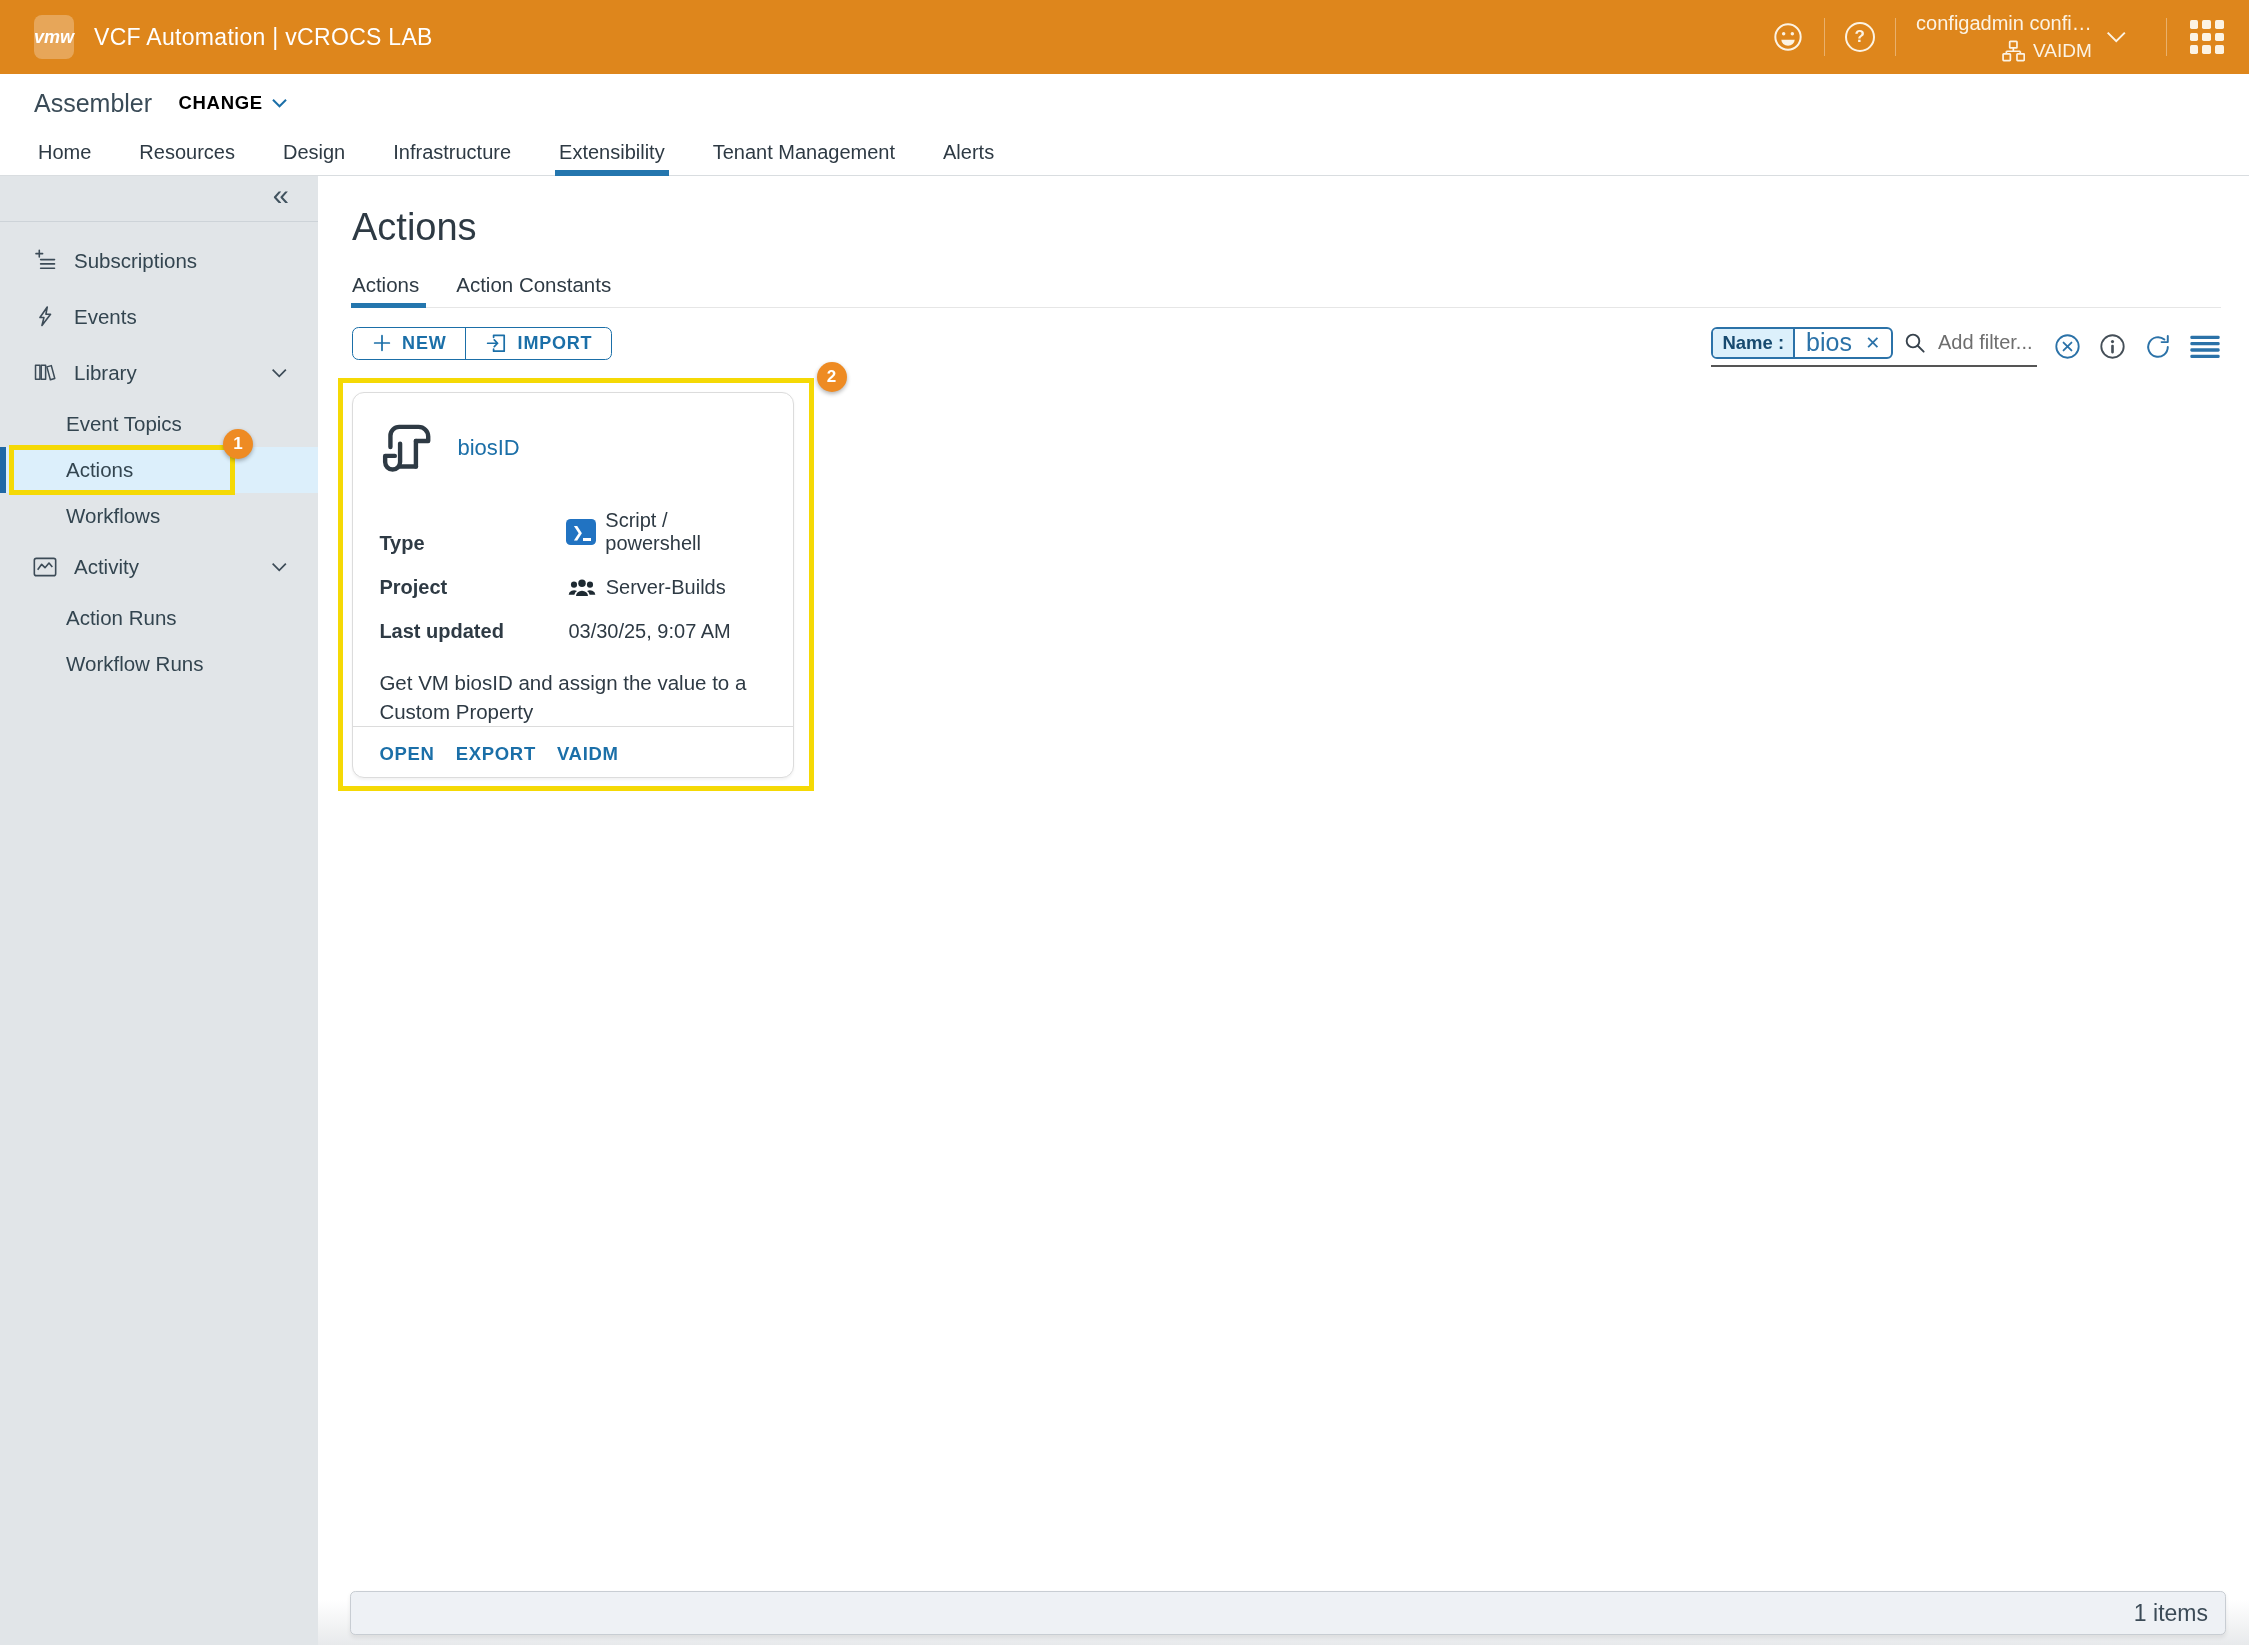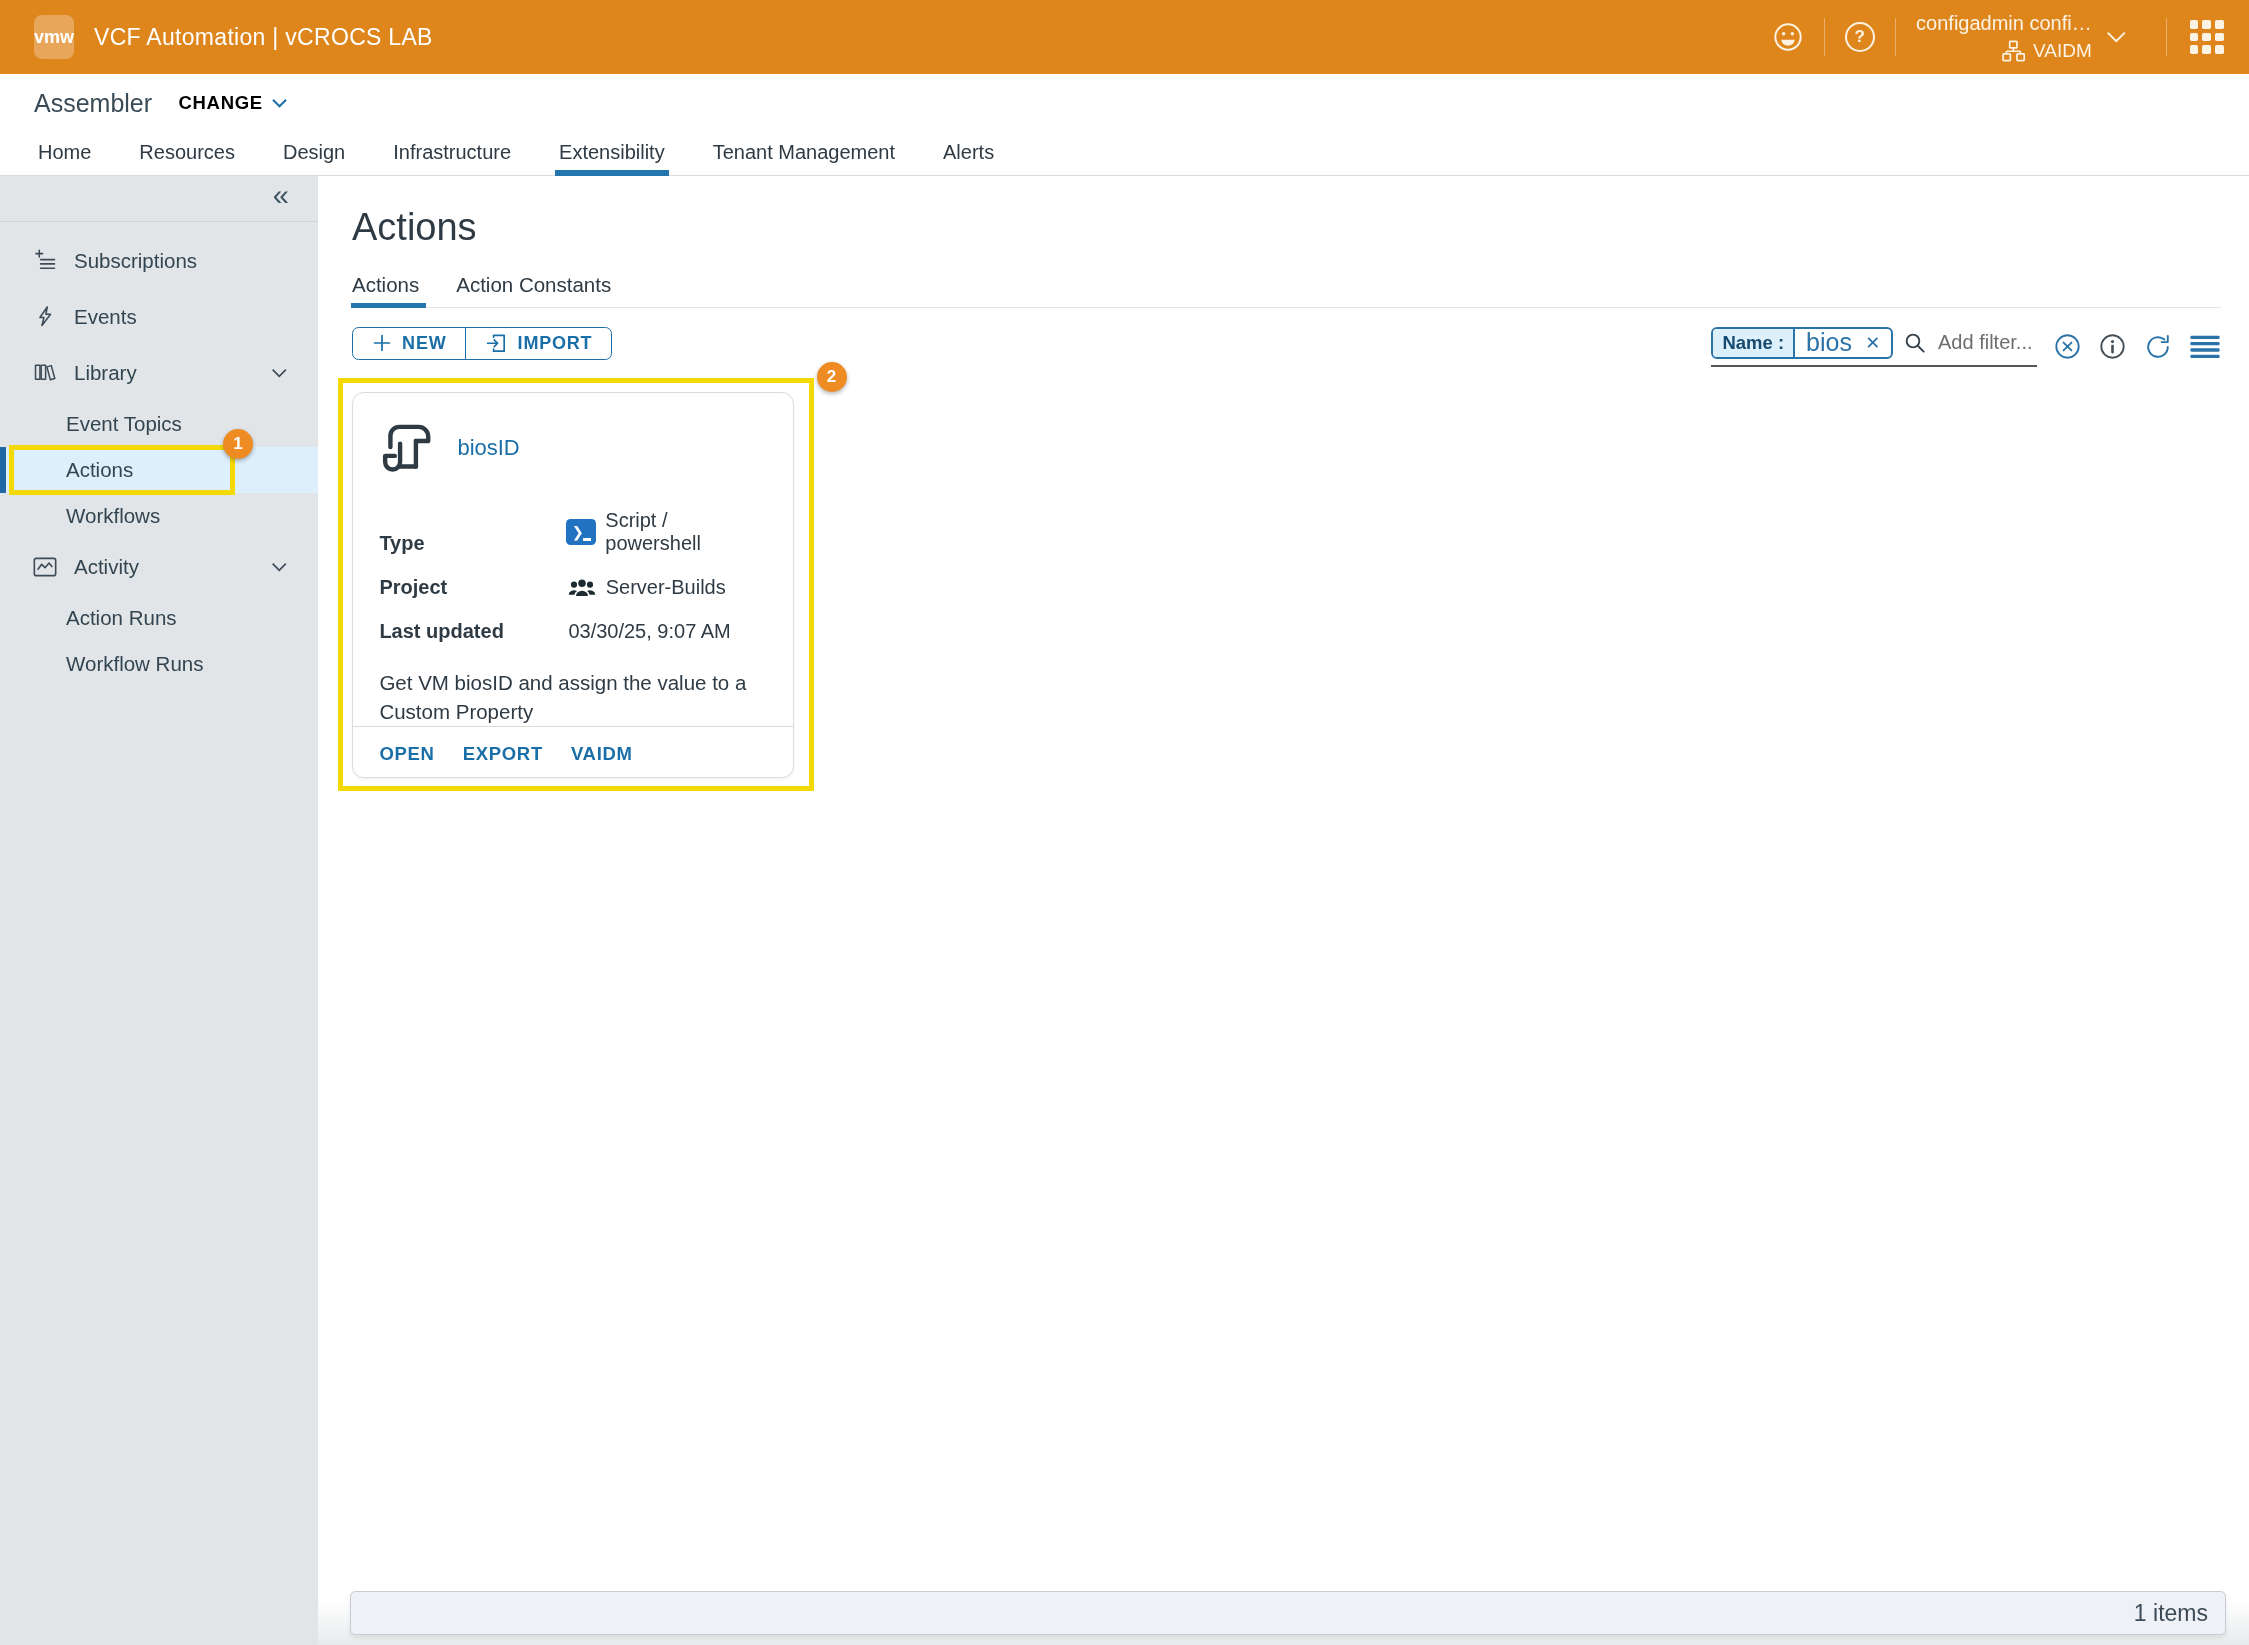--- a/index.html
+++ b/index.html
@@ -5,21 +5,21 @@
   * { box-sizing: border-box; margin: 0; padding: 0; }
   html,body { width:2250px; height:1646px; }
   body { font-family: "Liberation Sans", "DejaVu Sans", sans-serif; background:#fff; }
   .page { position:relative; width:2250px; height:1646px; overflow:hidden; background:#fff; }
 
   
   .topbar { position:absolute; top:0; left:0; width:100%; height:74px; background:#DE861C;
             display:flex; align-items:center; padding:0 26.4px 0 34px; color:#fff; }
   .logo { width:40px; height:44px; background:rgba(255,255,255,.27); border-radius:8px;
           display:flex; align-items:center; justify-content:center; margin-right:20px;
-          font-weight:bold; font-size:18px; }
+          font-weight:bold; font-size:18px;font-style:italic; }
   .app-title { font-size:23px; letter-spacing:0.3px; }
   .topbar-right { margin-left:auto; display:flex; align-items:center; }
   .tb-icon { display:flex; align-items:center; justify-content:center; cursor:pointer; }
   .tb-sep { width:1.3px; height:38px; background:rgba(255,255,255,.35); margin:0 20px; }
   .user-block { display:flex; flex-direction:column; align-items:flex-end; gap:4.6px; color:#FCF3E4; cursor:pointer; }
   .user-name { font-size:20px; }
   .tenant-row { display:flex; align-items:center; gap:8px; font-size:19px; }
   .user-chevron { margin:0 18.5px 0 13.2px; display:flex; cursor:pointer; }
   .grid-icon { display:grid; grid-template-columns:repeat(3,8.6px); gap:4px; margin-left:2.6px; cursor:pointer; }
   .grid-icon i { width:8.6px; height:8.6px; background:#FCF3E4; border-radius:1.7px; display:block; }
@@ -104,21 +104,21 @@
   .card-link { color:#1B6FA8; font-size:22px; text-decoration:none; cursor:pointer; }
   .frow { display:flex; align-items:flex-end; font-size:20px; color:#2E3A44; margin-top:21px;gap:12px; }
   .frow.first { margin-top:30px; }
   .flabel { width:177px; font-weight:bold; }
   .fvalue { display:flex; align-items:center; gap:9.3px; }
   .ps-badge { width:30px; height:26.4px; background:#2173C2; border-radius:4.6px; color:#fff;
               display:flex; align-items:center; justify-content:center; font-size:14.5px;
               font-weight:bold; position:relative; padding-right:6.6px; }
   .ps-badge::after { content:""; position:absolute; right:4.6px; bottom:4.6px; width:8px; height:2.3px; background:#fff; }
   .desc { margin-top:25px; font-size:20.5px; line-height:1.42; color:#2E3A44; width:405px; }
-  .card-footer { border-top:1.3px solid #DCDCDC; padding:16px 26.4px 18.5px; display:flex; gap:28px; }
+  .card-footer { border-top:1.3px solid #DCDCDC; padding:16px 26.4px 18.5px; display:flex; gap:21px; }
   .card-action { color:#1B6FA8; font-weight:bold; font-size:18.5px; letter-spacing:0.7px; cursor:pointer; }
 
   
   .status-bar { position:absolute; left:32px; right:24px; bottom:10.6px; height:44px; background:#EEF1F5;
                 border:1.3px solid #C8CDD3; border-radius:5.3px; display:flex; align-items:center;
                 justify-content:flex-end; padding-right:17px; font-size:23px; color:#3C4B57;
                 box-shadow:0 2.6px 4px rgba(0,0,0,.07); z-index:2; }
   .bottom-fade { position:absolute; left:0; right:0; bottom:0; height:46px; z-index:1; pointer-events:none;
                  background:linear-gradient(180deg, rgba(233,234,236,0) 0%, #E7E9EB 100%); }
 </style>

